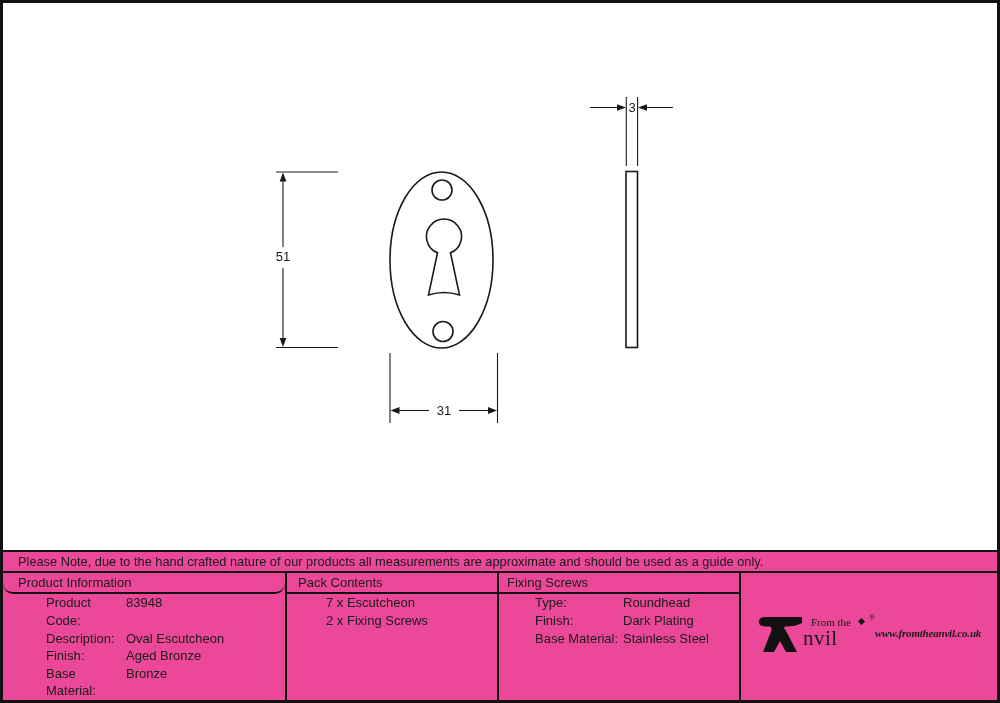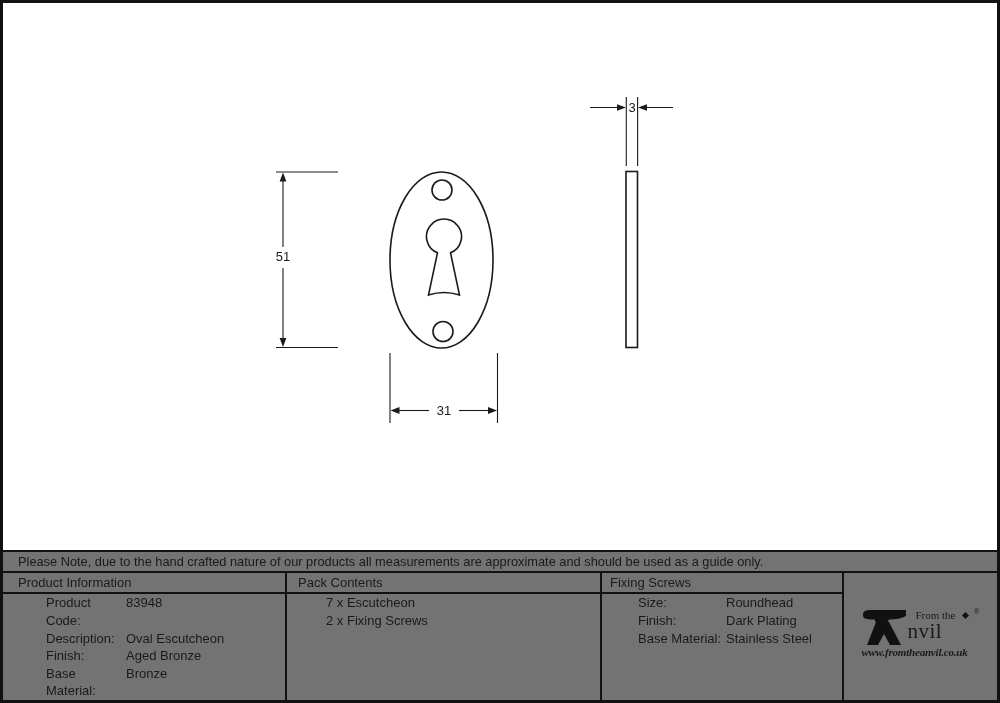--- a/index.html
+++ b/index.html
@@ -9,41 +9,41 @@
   .page-border { position:absolute; inset:0; border:3px solid #111; pointer-events:none; z-index:5; }
 
   
   .drawing { position:absolute; left:0; top:0; }
   .drawing .outline { fill:#fff; stroke:#1a1a1a; stroke-width:1.6px; }
   .drawing .dimline { stroke:#1a1a1a; stroke-width:1.1px; }
   .drawing .arrow { fill:#1a1a1a; stroke:none; }
   .drawing text { font-family:"Liberation Sans", sans-serif; font-size:13px; fill:#1a1a1a; }
 
   
-  .bottom { position:absolute; left:3px; right:3px; top:550px; bottom:3px; display:flex; flex-direction:column; background:#737373; }
+  .bottom { position:absolute; left:3px; right:3px; top:550px; bottom:3px; display:flex; flex-direction:column; background:#ec4899; }
   .notebar { height:31px; border-top:2px solid #111; border-bottom:2px solid #111; display:flex; align-items:center; padding-left:15px; font-size:12.8px; }
   .info-table { flex:1; display:flex; }
   .t-col { display:flex; flex-direction:column; border-right:2px solid #111; }
   .t-col.c1 { width:284px; }
-  .t-col.c2 { width:315px; }
+  .t-col.c2 { width:212px; }
   .t-col.c3 { width:242px; }
   .t-col.c4 { flex:1; border-right:none; }
   .t-head { height:21px; border-bottom:2px solid #111; font-size:13px; display:flex; align-items:center; }
-  .c1 .t-head, .c1 .t-body { padding-left:15px; }
+  .c1 .t-head, .c1 .t-body { padding-left:15px;border-radius:10px; }
   .c2 .t-head, .c2 .t-body { padding-left:11px; }
   .c3 .t-head, .c3 .t-body { padding-left:8px; }
   .t-body { padding-top:0; font-size:13px;margin-left:28px; }
   .spec-row { display:flex; line-height:17.6px; }
   .spec-row .lbl { width:80px; flex:none; }
   .c3 .spec-row .lbl { width:88px; }
   .list-row { line-height:17.6px; }
 
   
   .t-col.c4 { align-items:center; justify-content:center; }
-  .logo { display:flex; flex-direction:column; align-items:flex-start; margin-top:-8px; }
+  .logo { display:flex; flex-direction:row; align-items:center; margin-top:-8px; }
   .logo-row { display:flex; align-items:flex-end; }
   .logo-right { display:flex; flex-direction:column; }
   .logo-top { display:flex; align-items:center; font-family:"Liberation Serif", serif; font-size:11px; padding-left:8px; margin-bottom:-3px; }
   .logo-dot { width:5px; height:5px; background:#111; transform:rotate(45deg); margin-left:8px; }
   .logo-reg { font-size:8px; margin-left:5px; transform:translateY(-4px); }
   .logo-word { font-family:"Liberation Serif", serif; font-size:21px; line-height:27px; letter-spacing:0.5px; font-weight:400; }
   .logo-url { font-family:"Liberation Serif", serif; font-style:italic; font-weight:bold; font-size:11px; margin-top:1px; letter-spacing:-0.2px; }
 </style>
 </head>
 <body>
@@ -129,21 +129,21 @@
           <div class="list-row">2 x Fixing Screws</div>
         </div>
       </div>
 
       <div class="t-col c3">
         <div class="t-head">Fixing Screws</div>
         <div class="t-body">
           <div class="spec-row">
           </div>
           <div class="spec-row">
-            <span class="lbl">Size:</span>
+            <span class="lbl">Type:</span>
             <span class="val">Roundhead</span>
           </div>
           <div class="spec-row">
             <span class="lbl">Finish:</span>
             <span class="val">Dark Plating</span>
           </div>
           <div class="spec-row">
             <span class="lbl">Base Material:</span>
             <span class="val">Stainless Steel</span>
           </div>

